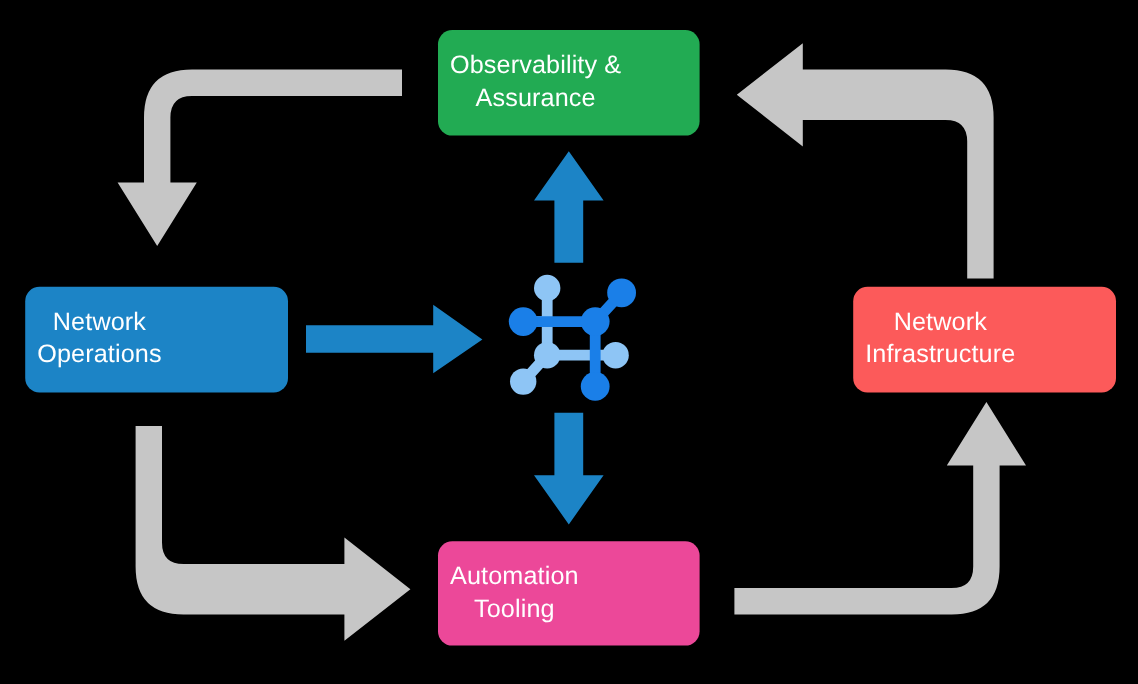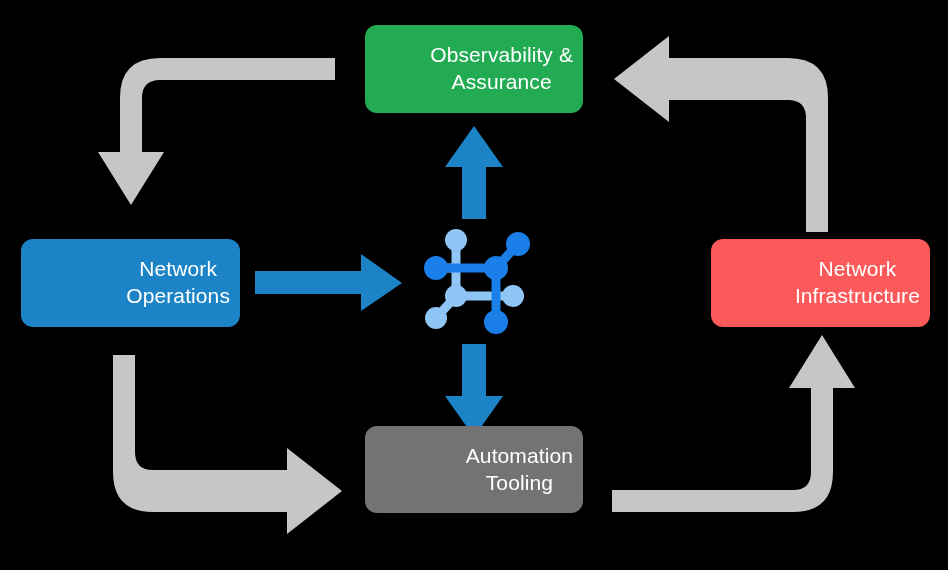--- a/index.html
+++ b/index.html
@@ -24,37 +24,37 @@
     left: 0;
     top: 0;
     width: 948px;
     height: 570px;
   }
   .node-box {
     position: absolute;
     border-radius: 12px;
     display: flex;
     align-items: center;
-    justify-content: flex-end;
+    justify-content: flex-start;
     text-align: center;
     color: #ffffff;
     font-size: 21px;
     line-height: 1.28;
     font-weight: 400;
     letter-spacing: 0.1px;
     box-sizing: border-box;
     padding: 4px 10px;
     user-select: none;
   }
   .node-box span { display: block; white-space: pre-line; }
 
   #box-observability { left: 365px; top: 25px;  width: 218px; height: 88px; background: #22ab53; }
   #box-network-ops   { left: 21px;  top: 239px; width: 219px; height: 88px; background: #1c84c6; }
   #box-network-infra { left: 711px; top: 239px; width: 219px; height: 88px; background: #fc5a5a; }
-  #box-automation    { left: 365px; top: 426px; width: 218px; height: 87px; background: #737373; }
+  #box-automation    { left: 365px; top: 451px; width: 218px; height: 87px; background: #ec4899; }
 
   .center-icon {
     position: absolute;
     left: 418px;
     top: 218px;
     width: 120px;
     height: 120px;
   }
 </style>
 </head>

